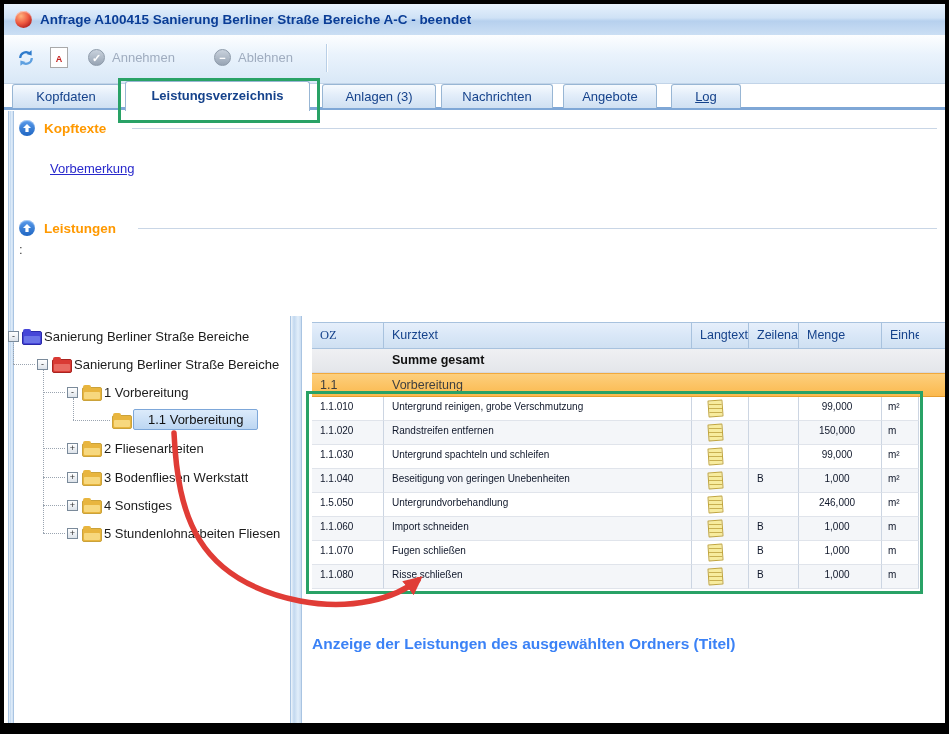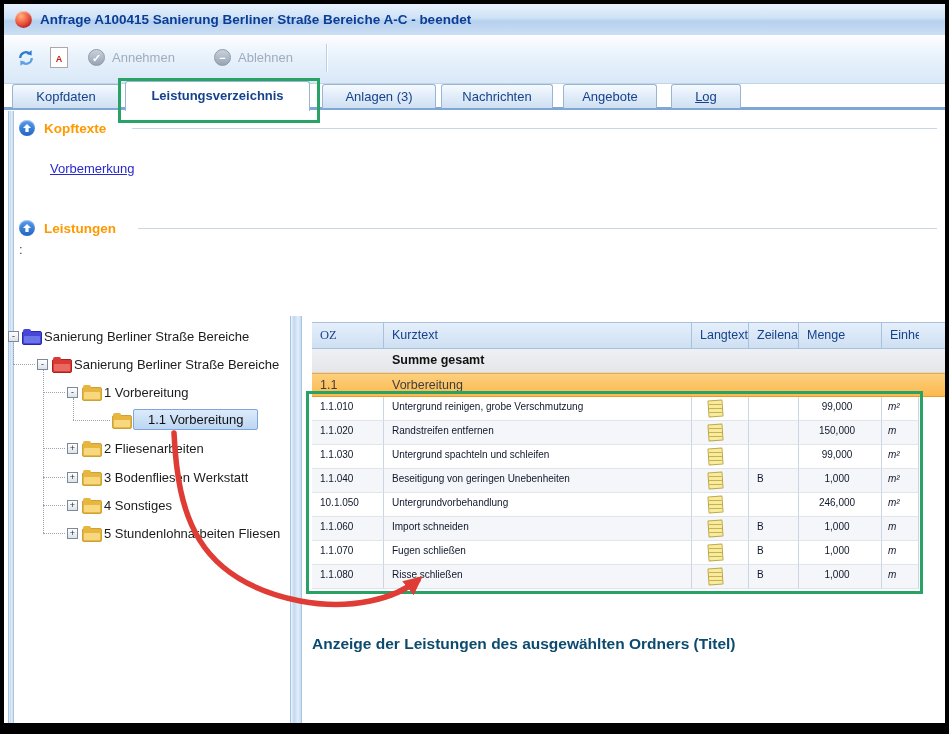--- a/index.html
+++ b/index.html
@@ -87,27 +87,27 @@
   .srow span{position:absolute; left:80px; top:4px; font-size:12.5px; font-weight:bold; color:#111;}
   .grow{left:308px; top:369px; width:633px; height:24px; background:linear-gradient(#fdcf7d,#fbb94e);
     border-top:1px solid #f2a93c; border-bottom:1px solid #e79d2e; box-sizing:border-box;}
   .grow span{position:absolute; top:4px; font-size:12.5px; color:#3f3f3f;}
   #rows{left:308px; top:393px; width:633px; height:192px;}
   .trow{position:absolute; left:0; width:633px; height:24px; display:flex; cursor:default;}
   .td{box-sizing:border-box; border-right:1px solid #ccd5e2; border-bottom:1px solid #e0e4eb;
     background:#fff; font-size:10px; color:#0f172a; padding:4px 0 0 8px; overflow:hidden; white-space:nowrap;}
   .trow.alt .td{background:#f4f6f9;}
   .c-oz{width:72px;} .c-kurz{width:308px;} .c-lang{width:57px; padding-top:3px;} .c-zeil{width:50px;}
-  .c-menge{width:83px; text-align:center; padding:4px 6px 0 0;} .c-einh{width:37px; padding-left:6px;font-style:italic;}
+  .c-menge{width:83px; text-align:center; padding:4px 6px 0 0;} .c-einh{width:37px; padding-left:6px;}
   .c-fill{width:26px; background:transparent !important; border:none !important;}
   .note{display:inline-block; width:13px; height:15px; margin-left:8px; transform:rotate(-4deg);
     background:repeating-linear-gradient(#f7ec9e 0px, #f7ec9e 3px, #c9b050 3px, #c9b050 4px);
     border:1px solid #c1a53d; border-radius:1px;}
 
-  .caption{font-size:15.5px; font-weight:bold; color:#0c4a6e; white-space:nowrap;}
+  .caption{font-size:15.5px; font-weight:bold; color:#3b82f6; white-space:nowrap;}
   svg.overlay{position:absolute; left:0; top:0; width:949px; height:734px; pointer-events:none; z-index:50;}
 </style>
 </head>
 <body>
 
 <div class="frame">
  <div class="app">
 
   <div class="abs titlebar">
     <div class="abs app-icon"></div>
@@ -255,21 +255,21 @@
     <div class="trow alt" style="top:72px;">
       <div class="td c-oz">1.1.040</div>
       <div class="td c-kurz">Beseitigung von geringen Unebenheiten</div>
       <div class="td c-lang"><span class="note"></span></div>
       <div class="td c-zeil">B</div>
       <div class="td c-menge">1,000</div>
       <div class="td c-einh">m²</div>
       <div class="td c-fill"></div>
     </div>
     <div class="trow" style="top:96px;">
-      <div class="td c-oz">10.1.050</div>
+      <div class="td c-oz">1.5.050</div>
       <div class="td c-kurz">Untergrundvorbehandlung</div>
       <div class="td c-lang"><span class="note"></span></div>
       <div class="td c-zeil"></div>
       <div class="td c-menge">246,000</div>
       <div class="td c-einh">m²</div>
       <div class="td c-fill"></div>
     </div>
     <div class="trow alt" style="top:120px;">
       <div class="td c-oz">1.1.060</div>
       <div class="td c-kurz">Import schneiden</div>

